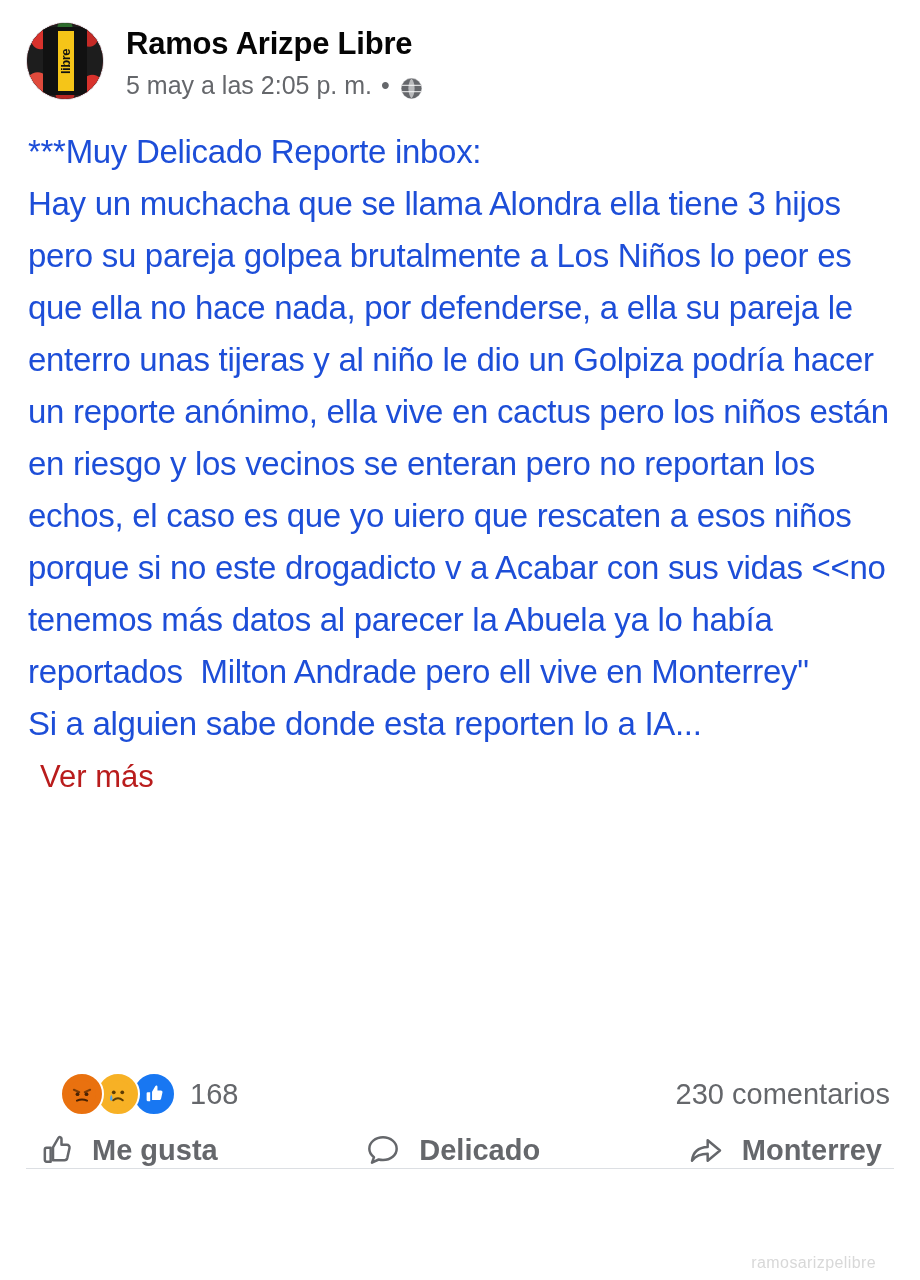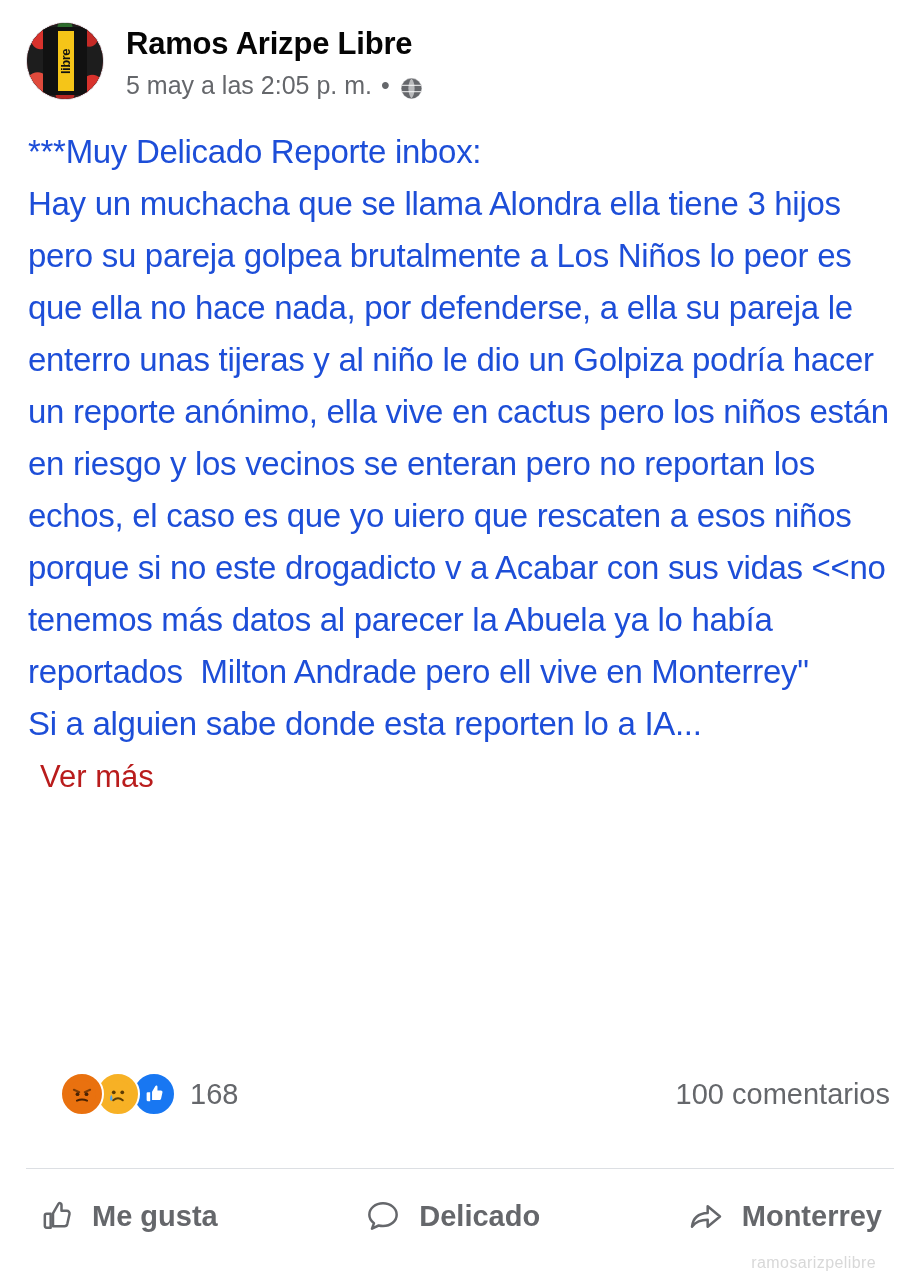--- a/index.html
+++ b/index.html
@@ -178,21 +178,21 @@
     left: 26px;
     right: 26px;
     top: 1168px;
     height: 1px;
     background: #dcdfe3;
   }
   .actions-row {
     position: absolute;
     left: 0;
     right: 0;
-    top: 1196px;
+    top: 1130px;
     display: flex;
     align-items: center;
     justify-content: space-between;
     padding: 0 38px 0 36px;
     box-sizing: border-box;
   }
   .action-btn {
     display: flex;
     align-items: center;
     gap: 16px;
@@ -276,21 +276,21 @@
           </svg>
         </div>
         <div class="rx rx-like">
           <svg viewBox="0 0 24 24" width="26" height="26" aria-hidden="true">
             <path d="M6.2 10.4h2.3v8.2H6.2a1 1 0 0 1-1-1v-6.2a1 1 0 0 1 1-1zm4-0.4l3.1-5.3c.5-.9 1.9-.6 1.9.5v3.5h3.1c1 0 1.7.9 1.5 1.8l-1.3 5.8c-.2.8-.9 1.3-1.7 1.3h-6.6V10z" fill="#ffffff"></path>
           </svg>
         </div>
       </div>
       <span class="reaction-count">168</span>
     </div>
-    <div class="comments-count">100 comentarios</div>
+    <div class="comments-count">230 comentarios</div>
   </div>
 
   <div class="divider"></div>
 
   <div class="actions-row">
     <button class="action-btn">
       <span class="action-icon">
         <svg viewBox="0 0 24 24" width="40" height="40" aria-hidden="true">
           <path d="M6.4 10.6h2.4v8.4H6.4a1.1 1.1 0 0 1-1.1-1.1v-6.2c0-.6.5-1.1 1.1-1.1z" fill="none" stroke="#65676b" stroke-width="1.5" stroke-linejoin="round"></path>
           <path d="M10.2 10.4l3.2-5.6c.5-.9 1.9-.6 1.9.5v3.6h3.2c1 0 1.8.9 1.6 1.9l-1.3 5.9c-.2.8-.9 1.4-1.7 1.4h-6.9V10.4z" fill="none" stroke="#65676b" stroke-width="1.5" stroke-linejoin="round"></path>

